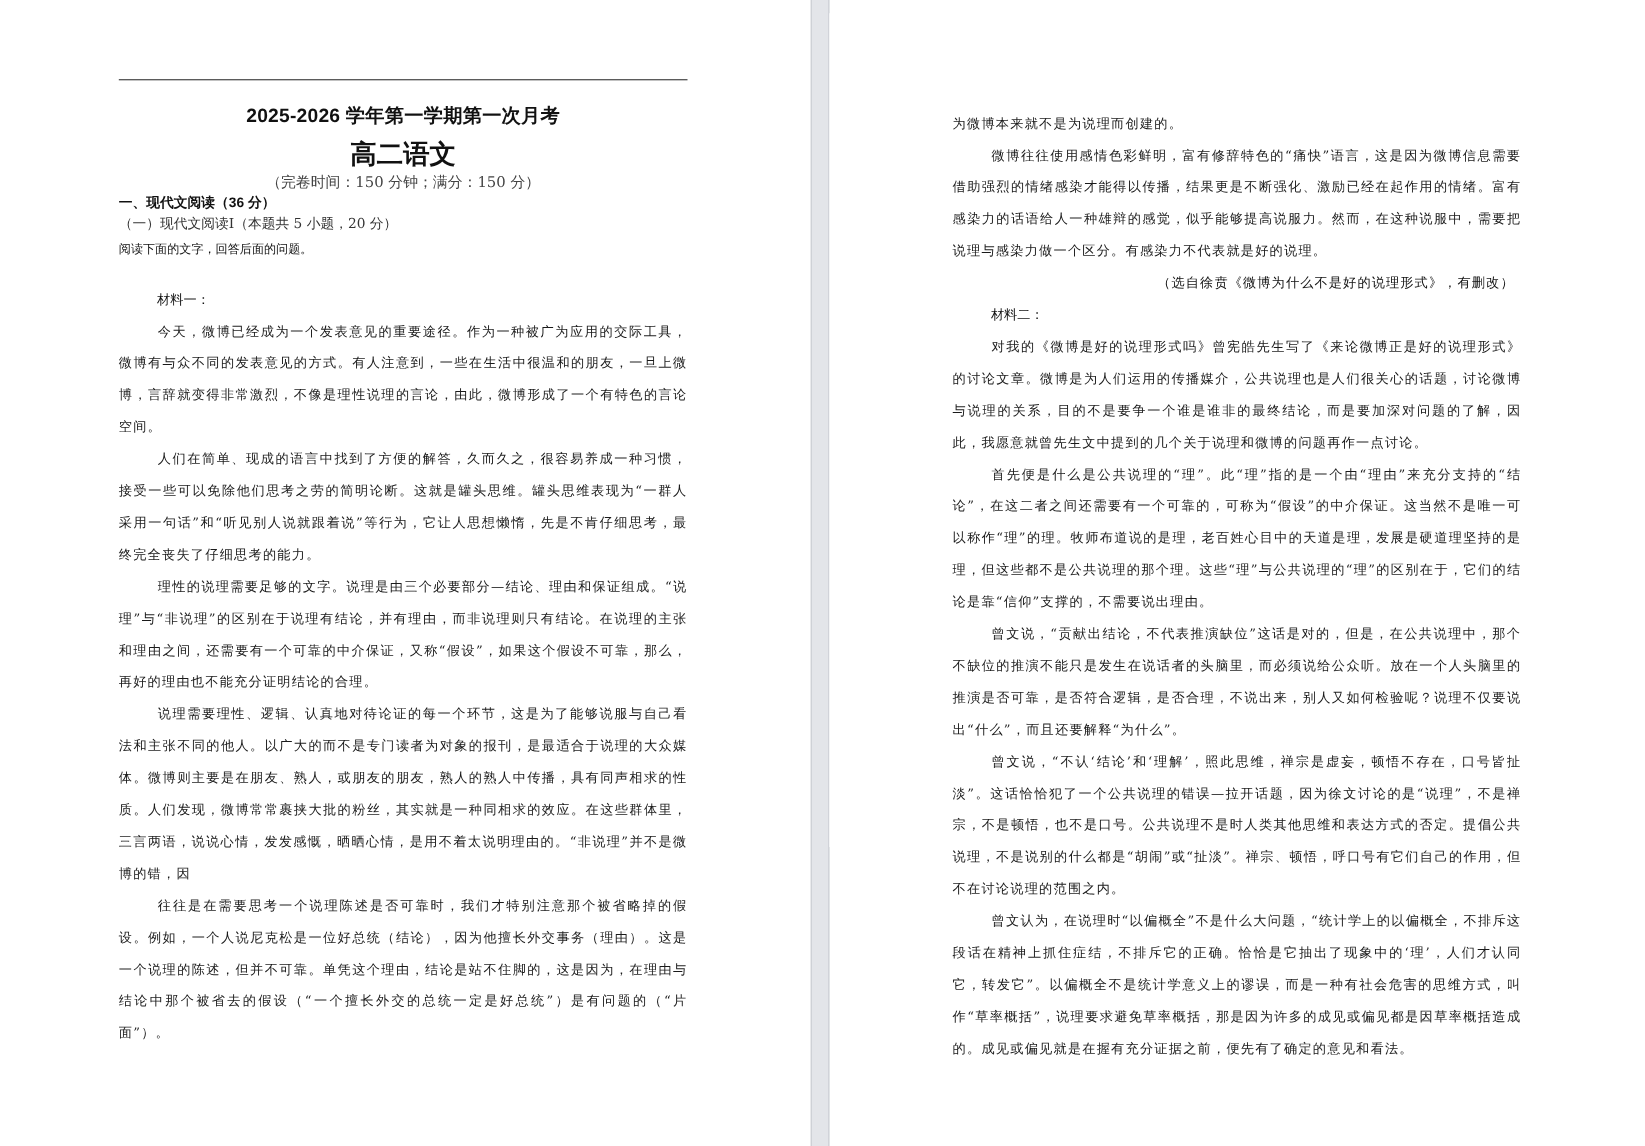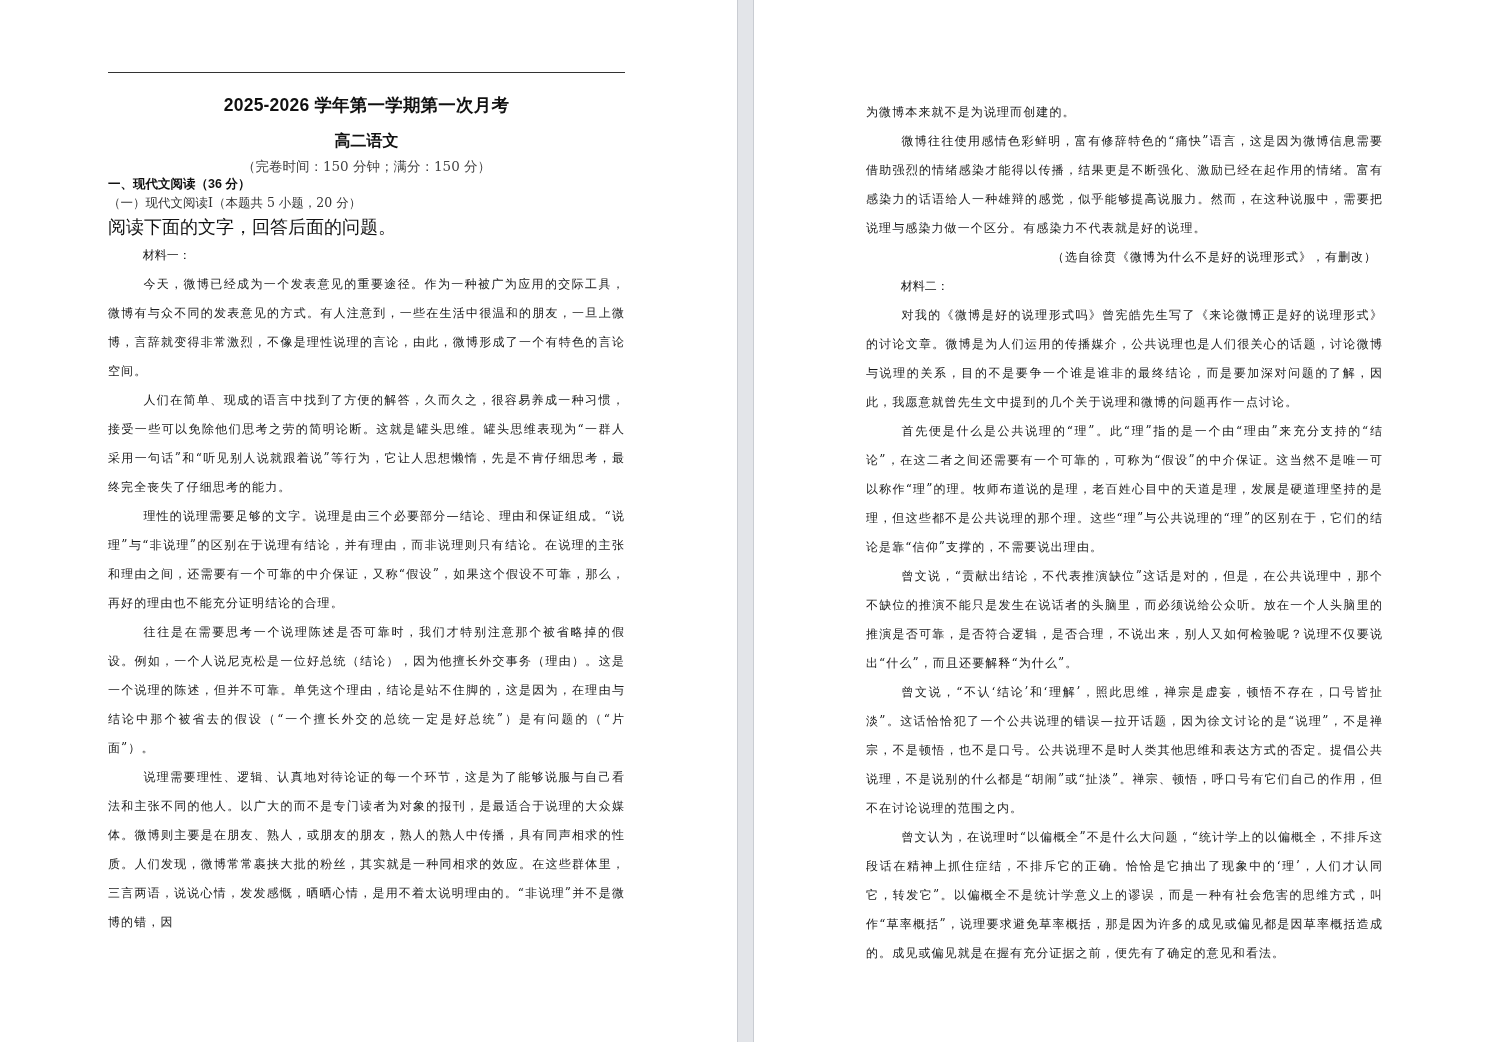--- a/index.html
+++ b/index.html
@@ -24,33 +24,33 @@
   .content { position: absolute; width: 517px; }
   #page-left .content { left: 108px; top: 72px; }
   #page-right .content { left: 112px; top: 86px; }
   .rule { border-top: 1.3px solid #333; width: 517px; height: 0; margin-bottom: 21px; }
   .title-main {
     text-align: center; font-family: "Liberation Sans", "DejaVu Sans", sans-serif;
     font-weight: bold; font-size: 17.5px; line-height: 22px; margin: 0 0 14px 0; letter-spacing: 0.2px;
   }
   .title-sub {
     text-align: center; font-family: "Liberation Sans", "DejaVu Sans", sans-serif;
-    font-weight: bold; font-size: 16px; line-height: 22px; margin: 0 0 4px 0;
+    font-weight: bold; font-size: 24px; line-height: 22px; margin: 0 0 4px 0;
   }
   .exam-info {
     text-align: center; font-size: 13.5px; color: #444; line-height: 20px; margin: 0;
   }
   .section-head {
     font-family: "Liberation Sans", "DejaVu Sans", sans-serif;
     font-weight: bold; font-size: 12.5px; line-height: 17px; margin: 0;
   }
   .subsection {
     font-size: 12.5px; line-height: 20px; color: #333; margin: 0 0 4px 0;
   }
-  .instruction { font-size: 18px; line-height: 20px; margin: 0 0 4px 0; }
+  .instruction { font-size: 11px; line-height: 20px; margin: 0 0 21px 0; }
   .material-label { font-size: 12px; line-height: 29px; margin: 0; text-indent: 2.9em; }
   .para {
     font-size: 12px; line-height: 29px; margin: 0; text-indent: 2.95em;
     text-align: justify; letter-spacing: 1.1px; color: #1a1a1a;
   }
   .para.noindent { text-indent: 0; }
   .source {
     font-size: 12px; line-height: 29px; margin: 0; text-align: right;
     letter-spacing: 1px; padding-right: 6px;
   }
@@ -64,22 +64,22 @@
     <h1 class="title-main">2025-2026 学年第一学期第一次月考</h1>
     <h2 class="title-sub">高二语文</h2>
     <p class="exam-info">（完卷时间：150 分钟；满分：150 分）</p>
     <p class="section-head">一、现代文阅读（36 分）</p>
     <p class="subsection">（一）现代文阅读Ⅰ（本题共 5 小题，20 分）</p>
     <p class="instruction">阅读下面的文字，回答后面的问题。</p>
     <p class="material-label">材料一：</p>
     <p class="para">今天，微博已经成为一个发表意见的重要途径。作为一种被广为应用的交际工具，微博有与众不同的发表意见的方式。有人注意到，一些在生活中很温和的朋友，一旦上微博，言辞就变得非常激烈，不像是理性说理的言论，由此，微博形成了一个有特色的言论空间。</p>
     <p class="para">人们在简单、现成的语言中找到了方便的解答，久而久之，很容易养成一种习惯，接受一些可以免除他们思考之劳的简明论断。这就是罐头思维。罐头思维表现为“一群人采用一句话”和“听见别人说就跟着说”等行为，它让人思想懒惰，先是不肯仔细思考，最终完全丧失了仔细思考的能力。</p>
     <p class="para">理性的说理需要足够的文字。说理是由三个必要部分—结论、理由和保证组成。“说理”与“非说理”的区别在于说理有结论，并有理由，而非说理则只有结论。在说理的主张和理由之间，还需要有一个可靠的中介保证，又称“假设”，如果这个假设不可靠，那么，再好的理由也不能充分证明结论的合理。</p>
+    <p class="para">说理需要理性、逻辑、认真地对待论证的每一个环节，这是为了能够说服与自己看法和主张不同的他人。以广大的而不是专门读者为对象的报刊，是最适合于说理的大众媒体。微博则主要是在朋友、熟人，或朋友的朋友，熟人的熟人中传播，具有同声相求的性质。人们发现，微博常常裹挟大批的粉丝，其实就是一种同相求的效应。在这些群体里，三言两语，说说心情，发发感慨，晒晒心情，是用不着太说明理由的。“非说理”并不是微博的错，因</p>
     <p class="para">往往是在需要思考一个说理陈述是否可靠时，我们才特别注意那个被省略掉的假设。例如，一个人说尼克松是一位好总统（结论），因为他擅长外交事务（理由）。这是一个说理的陈述，但并不可靠。单凭这个理由，结论是站不住脚的，这是因为，在理由与结论中那个被省去的假设（“一个擅长外交的总统一定是好总统”）是有问题的（“片面”）。</p>
-    <p class="para">说理需要理性、逻辑、认真地对待论证的每一个环节，这是为了能够说服与自己看法和主张不同的他人。以广大的而不是专门读者为对象的报刊，是最适合于说理的大众媒体。微博则主要是在朋友、熟人，或朋友的朋友，熟人的熟人中传播，具有同声相求的性质。人们发现，微博常常裹挟大批的粉丝，其实就是一种同相求的效应。在这些群体里，三言两语，说说心情，发发感慨，晒晒心情，是用不着太说明理由的。“非说理”并不是微博的错，因</p>
   </div>
 </div>
 
 <div class="gutter"></div>
 
 <div class="page" id="page-right">
   <div class="content">
     <p class="para noindent">为微博本来就不是为说理而创建的。</p>
     <p class="para">微博往往使用感情色彩鲜明，富有修辞特色的“痛快”语言，这是因为微博信息需要借助强烈的情绪感染才能得以传播，结果更是不断强化、激励已经在起作用的情绪。富有感染力的话语给人一种雄辩的感觉，似乎能够提高说服力。然而，在这种说服中，需要把说理与感染力做一个区分。有感染力不代表就是好的说理。</p>
     <p class="source">（选自徐贲《微博为什么不是好的说理形式》，有删改）</p>

